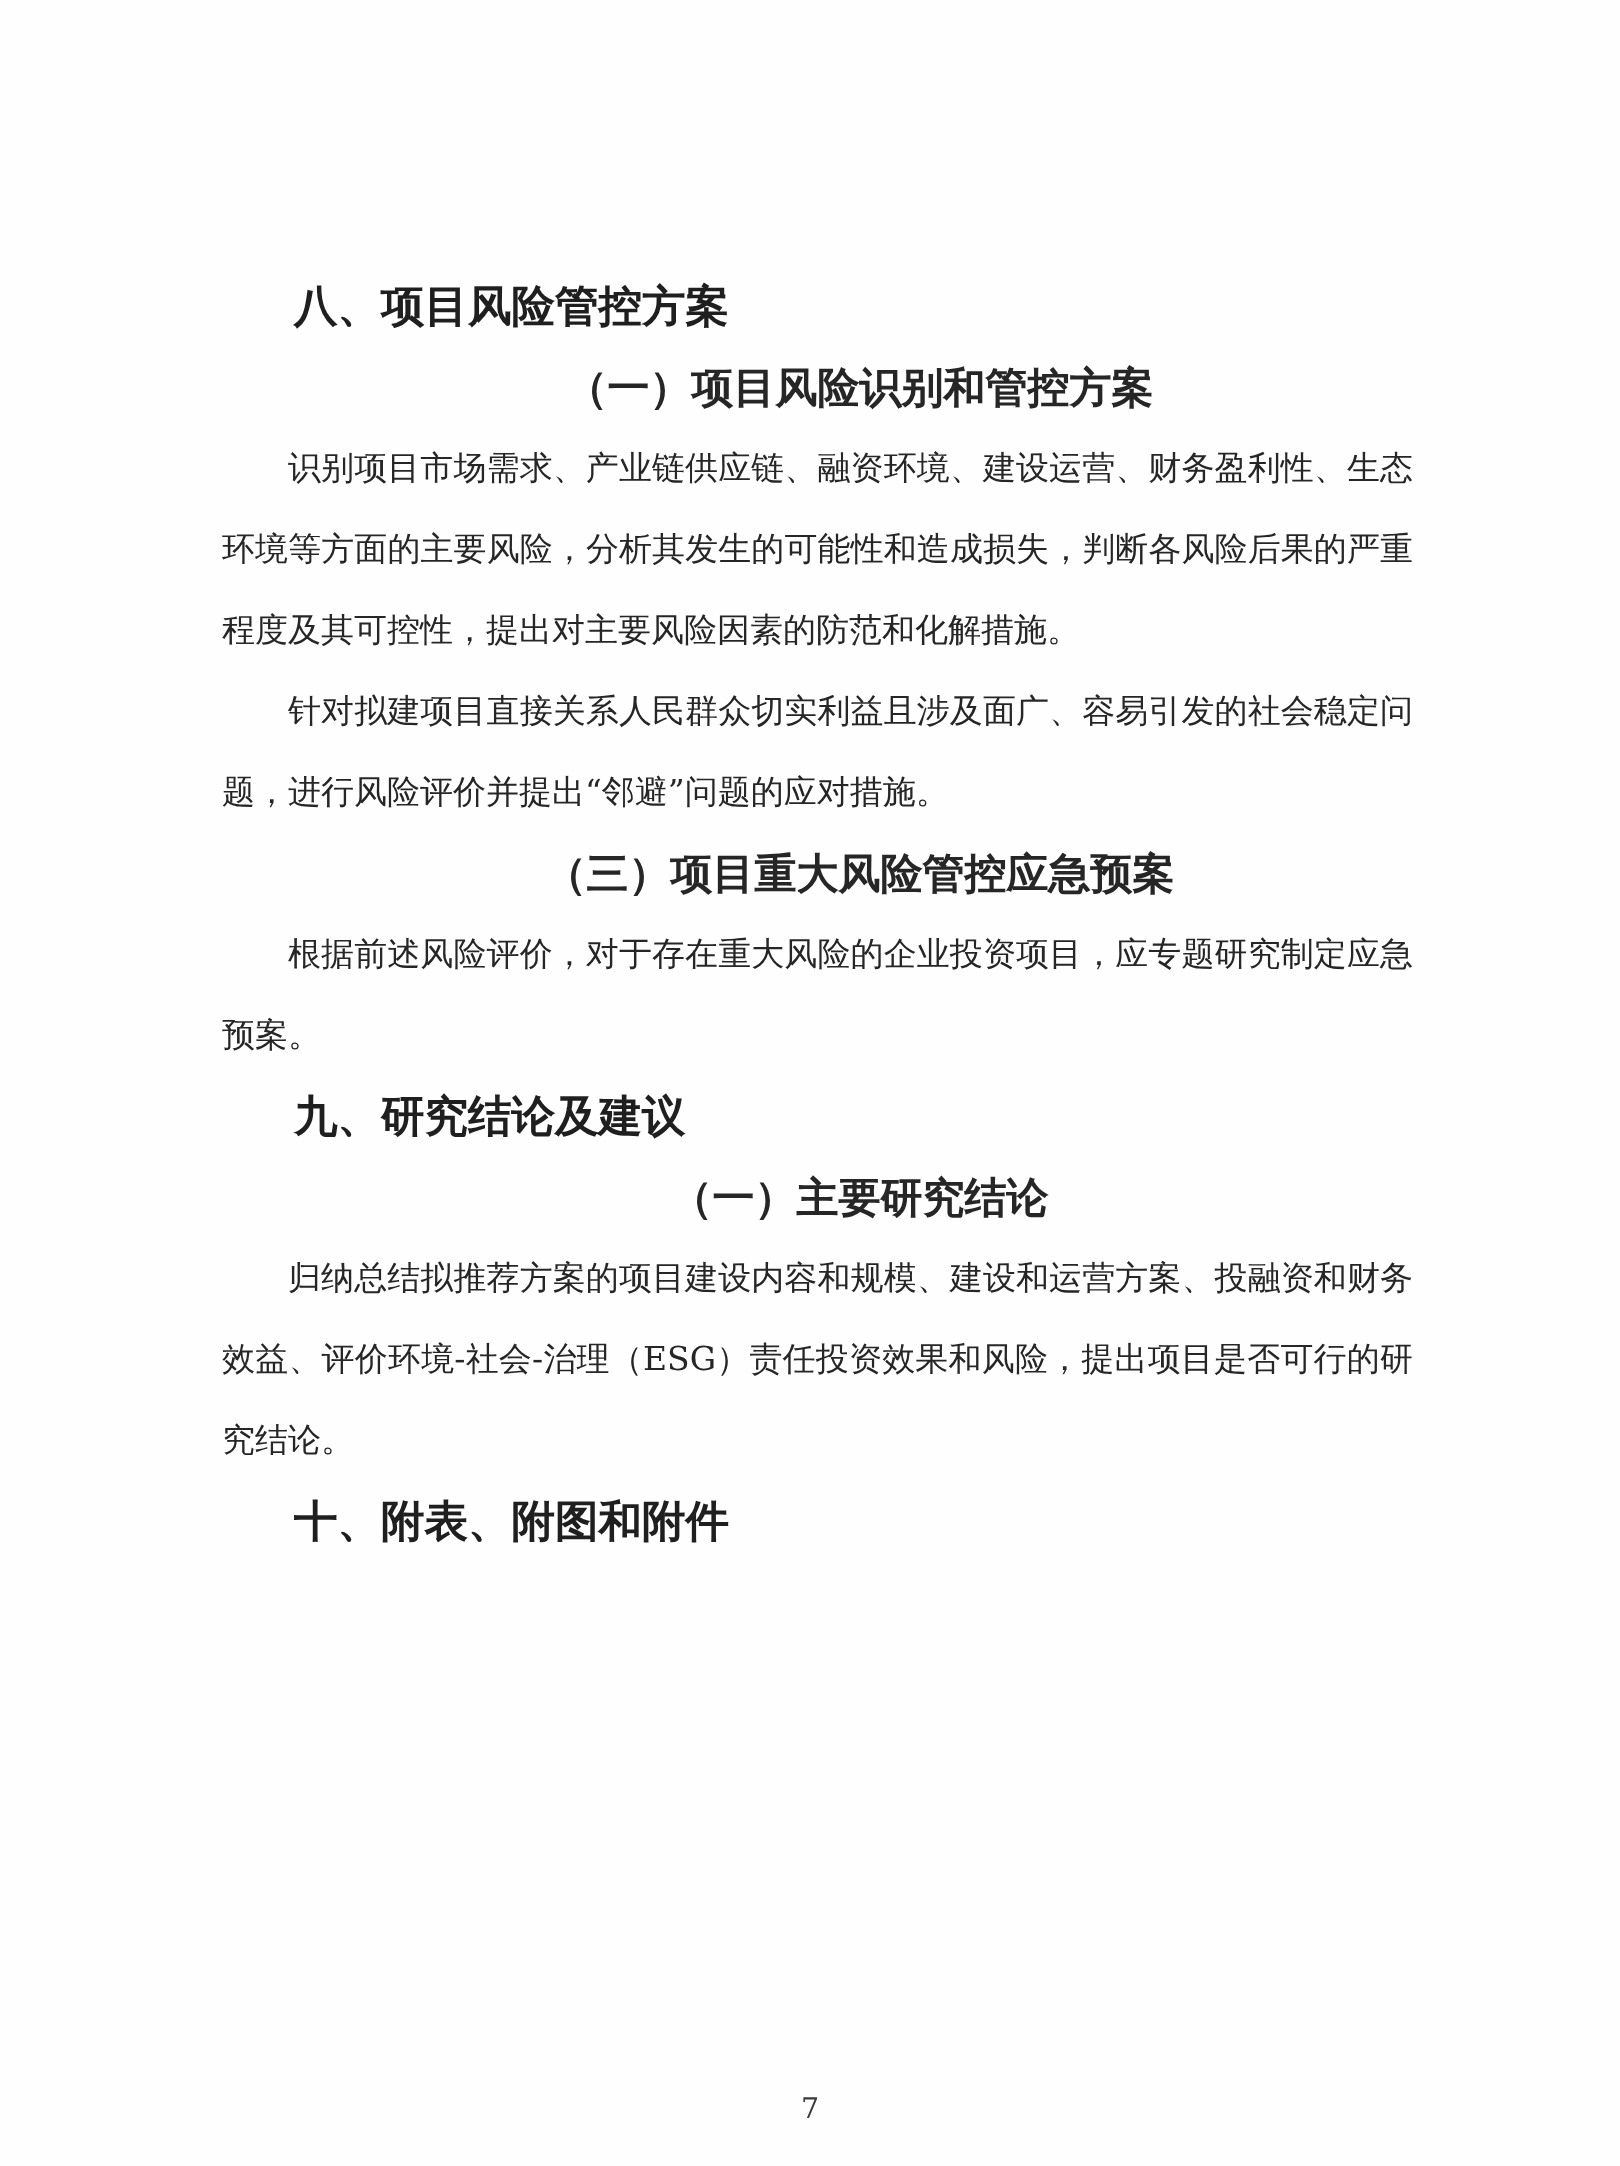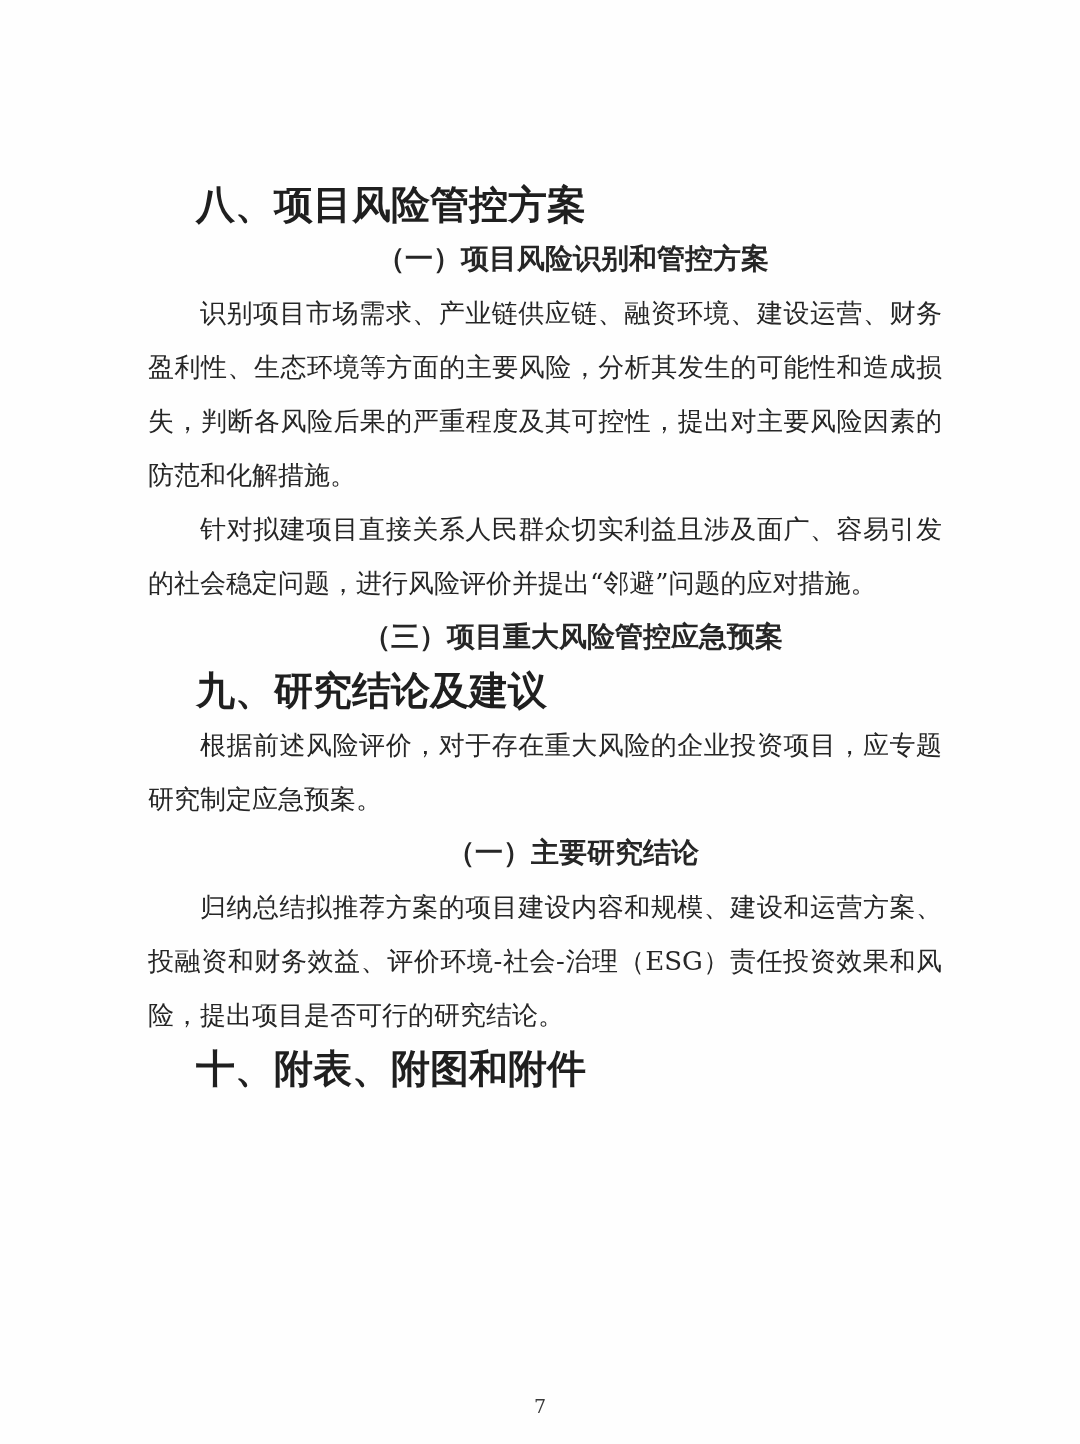--- a/index.html
+++ b/index.html
@@ -21,32 +21,32 @@
     background: #fefefe;
   }
   .content {
     position: absolute;
     left: 148px;
     top: 178px;
     width: 794px;
   }
   .block {
     margin: 0;
-    font-size: 26px;
+    font-size: 22px;
     line-height: 54px;
   }
   .paragraph {
     text-indent: 2em;
     text-align: justify;
     text-justify: inter-character;
   }
   .heading {
     font-family: "Liberation Sans", sans-serif;
     font-weight: bold;
-    font-size: 39px;
+    font-size: 29px;
     text-indent: 48px;
     text-align: left;
     color: #1f1f1f;
   }
   .subheading {
     font-weight: 600;
     font-size: 28px;
     text-indent: 2em;
     text-align: center;
   }
@@ -67,22 +67,22 @@
 </head>
 <body>
 
 <div class="page">
   <div class="content" id="content">
       <div class="block heading">八、项目风险管控方案</div>
       <div class="block subheading">（一）项目风险识别和管控方案</div>
       <div class="block paragraph">识别项目市场需求、产业链供应链、融资环境、建设运营、财务盈利性、生态环境等方面的主要风险，分析其发生的可能性和造成损失，判断各风险后果的严重程度及其可控性，提出对主要风险因素的防范和化解措施。</div>
       <div class="block paragraph">针对拟建项目直接关系人民群众切实利益且涉及面广、容易引发的社会稳定问题，进行风险评价并提出“邻避”问题的应对措施。</div>
       <div class="block subheading">（三）项目重大风险管控应急预案</div>
+      <div class="block paragraph">根据前述风险评价，对于存在重大风险的企业投资项目，应专题研究制定应急预案。</div>
       <div class="block heading">九、研究结论及建议</div>
-      <div class="block paragraph">根据前述风险评价，对于存在重大风险的企业投资项目，应专题研究制定应急预案。</div>
       <div class="block subheading">（一）主要研究结论</div>
       <div class="block paragraph">归纳总结拟推荐方案的项目建设内容和规模、建设和运营方案、投融资和财务效益、评价环境-社会-治理（ESG）责任投资效果和风险，提出项目是否可行的研究结论。</div>
       <div class="block heading">十、附表、附图和附件</div>
     </div>
   <div class="page-footer">
     <span class="page-number">7</span>
   </div>
 </div>
 
 </body></html>

